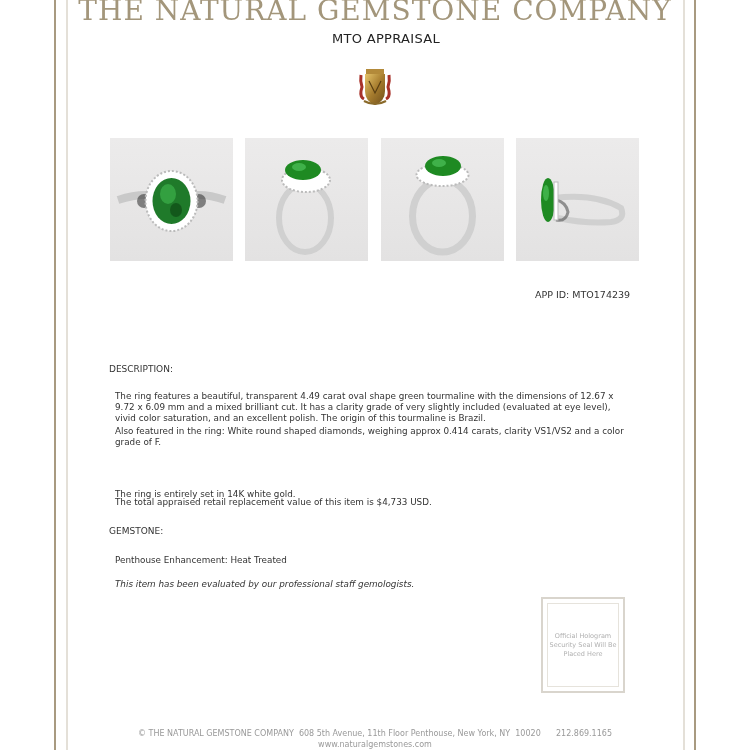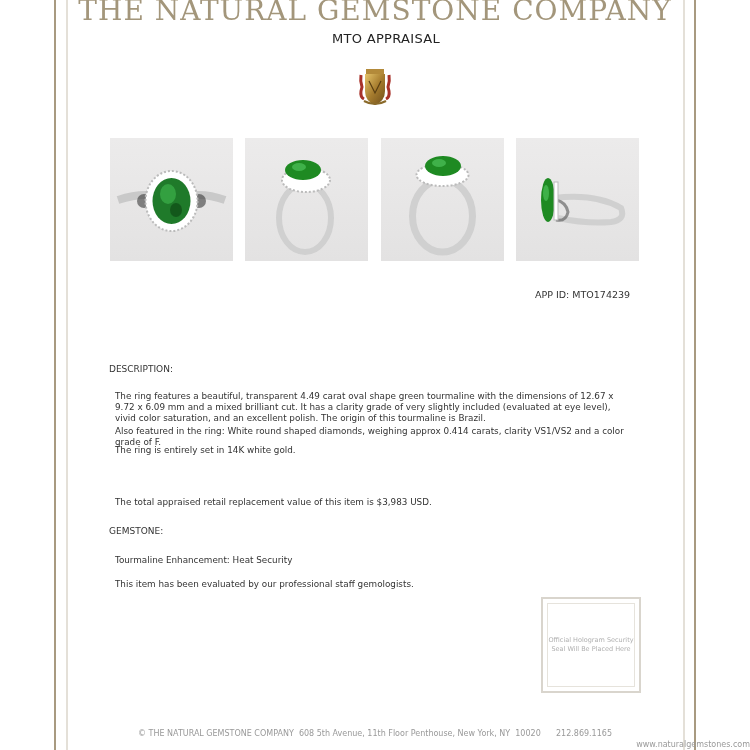--- a/index.html
+++ b/index.html
@@ -33,21 +33,21 @@
     position:absolute; left:535px; top:277px; font-size:9.5px; color:#333; white-space:nowrap;margin-top:12px;
   }
 
   .body-text {
     position:absolute; left:109px; width:530px; font-size:8.8px; line-height:11px; color:#333;
   }
   .body-text p { margin:6px; }
   .sec-label { position:absolute; left:109px; font-size:9px; color:#333; }
 
   .holo {
-    position:absolute; left:541px; top:597px; width:100px; height:96px;
+    position:absolute; left:541px; top:597px; width:84px; height:96px;
     border:2px solid #d9d5cd; box-sizing:border-box;
   }
   .holo-inner {
     position:absolute; left:4px; top:4px; right:4px; bottom:4px; border:1px solid #e6e3dc;
     display:flex; align-items:center; justify-content:center; text-align:center;
     font-size:6.5px; line-height:9px; color:#b0b0b0;
   }
   .footer {
     position:absolute; left:0; width:750px; text-align:center; font-size:8px; color:#999; white-space:pre;
   }
@@ -121,33 +121,33 @@
 
 <div class="app-id">APP ID: MTO174239</div>
 
 <div class="sec-label" style="top:364px;">DESCRIPTION:</div>
 <div class="body-text" style="top:385px;">
   <p>The ring features a beautiful, transparent 4.49 carat oval shape green tourmaline with the dimensions of 12.67 x 9.72 x 6.09 mm and a mixed brilliant cut. It has a clarity grade of very slightly included (evaluated at eye level), vivid color saturation, and an excellent polish. The origin of this tourmaline is Brazil.</p>
 </div>
 <div class="body-text" style="top:420px;">
   <p>Also featured in the ring: White round shaped diamonds, weighing approx 0.414 carats, clarity VS1/VS2 and a color grade of F.</p>
 </div>
-<div class="body-text" style="top:439px;">
+<div class="body-text" style="top:483px;">
   <p>The ring is entirely set in 14K white gold.</p>
 </div>
 <div class="body-text" style="top:491px;">
-  <p>The total appraised retail replacement value of this item is $3,983 USD.</p>
+  <p>The total appraised retail replacement value of this item is $4,733 USD.</p>
 </div>
 
 <div class="sec-label" style="top:526px;">GEMSTONE:</div>
 <div class="body-text" style="top:549px;">
-  <p>Tourmaline Enhancement: Heat Security</p>
+  <p>Penthouse Enhancement: Heat Treated</p>
 </div>
-<div class="body-text" style="top:573px;">
+<div class="body-text" style="top:573px;font-style:italic;">
   <p>This item has been evaluated by our professional staff gemologists.</p>
 </div>
 
 <div class="holo">
   <div class="holo-inner">Official Hologram Security Seal Will Be Placed Here</div>
 </div>
 
 <div class="footer" style="top:729px;">© THE NATURAL GEMSTONE COMPANY  608 5th Avenue, 11th Floor Penthouse, New York, NY  10020      212.869.1165</div>
-<div class="footer" style="top:740px;text-align:right;">www.naturalgemstones.com</div>
+<div class="footer" style="top:740px;">www.naturalgemstones.com</div>
 
 </body></html>

